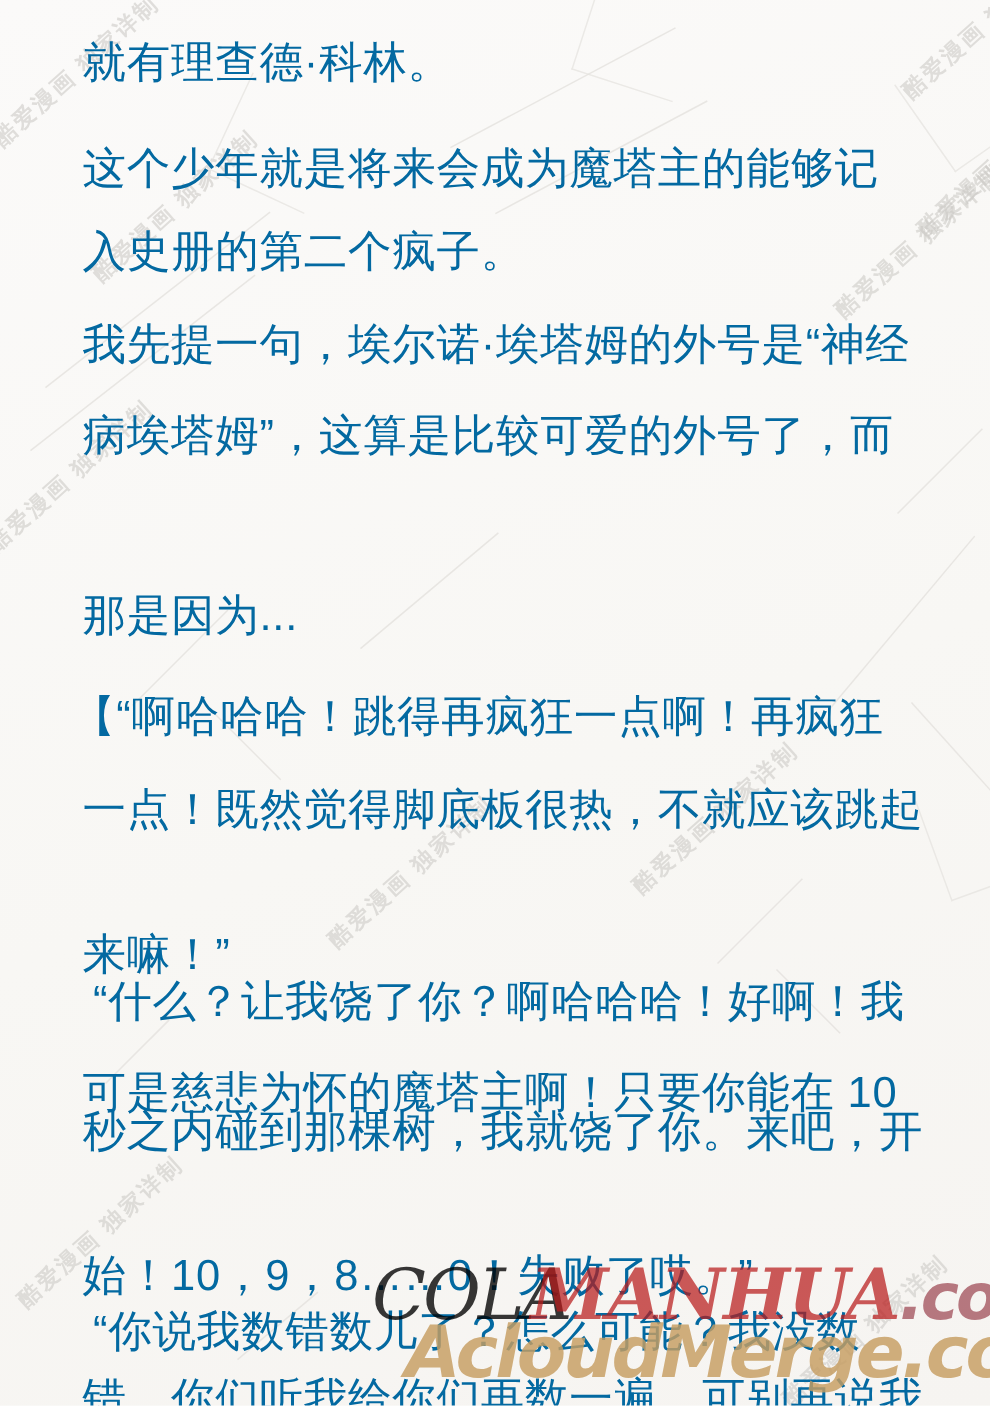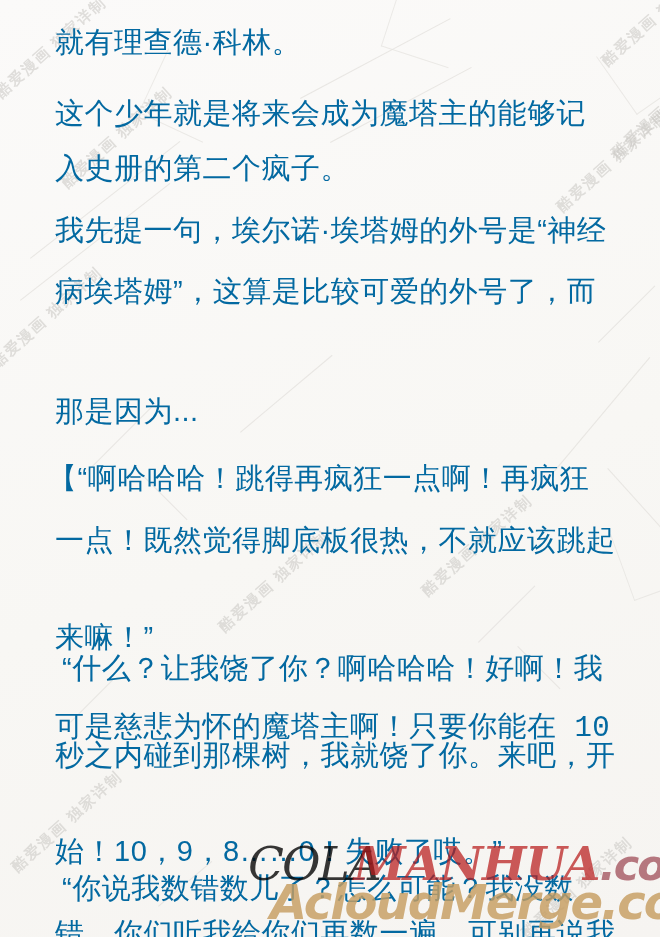--- a/index.html
+++ b/index.html
@@ -144,21 +144,21 @@
     <div class="line" style="top: 22px; left: 55px;">就有理查德·科林。</div>
     <div class="line" style="top: 93px; left: 55px;">这个少年就是将来会成为魔塔主的能够记</div>
     <div class="line" style="top: 210px; left: 55px;">我先提一句，埃尔诺·埃塔姆的外号是“神经</div>
     <div class="line" style="top: 148px; left: 55px;">入史册的第二个疯子。</div>
     <div class="line" style="top: 271px; left: 55px;">病埃塔姆”，这算是比较可爱的外号了，而</div>
     <div class="line" style="top: 391px; left: 55px;">那是因为...</div>
     <div class="line" style="top: 458px; left: 48px;">【“啊哈哈哈！跳得再疯狂一点啊！再疯狂</div>
     <div class="line" style="top: 520px; left: 55px;">一点！既然觉得脚底板很热，不就应该跳起</div>
     <div class="line" style="top: 581px; left: 55px; margin-top: 36px;">来嘛！”</div>
     <div class="line" style="top: 648px; left: 62px;">“什么？让我饶了你？啊哈哈哈！好啊！我</div>
-    <div class="line" style="top: 709px; left: 55px; font-family: Liberation Mono, monospace;">可是慈悲为怀的魔塔主啊！只要你能在 10</div>
+    <div class="line" style="top: 709px; left: 55px;">可是慈悲为怀的魔塔主啊！只要你能在 10</div>
     <div class="line" style="top: 735px; left: 55px;">秒之内碰到那棵树，我就饶了你。来吧，开</div>
     <div class="line" style="top: 831px; left: 55px; text-align: right;">始！10，9，8……0！失败了哎。”</div>
     <div class="line" style="top: 868px; left: 62px; text-align: right;">“你说我数错数儿了？怎么可能？我没数</div>
     <div class="line" style="top: 913px; left: 55px;">错，你们听我给你们再数一遍，可别再说我</div>
   </div>
 
 <div class="wm-cola">
   <span class="cola">COLA</span><span class="manhua">MANHUA</span><span class="dotcom">.com</span>
 </div>
 <div class="wm-merge">AcloudMerge.com</div>

